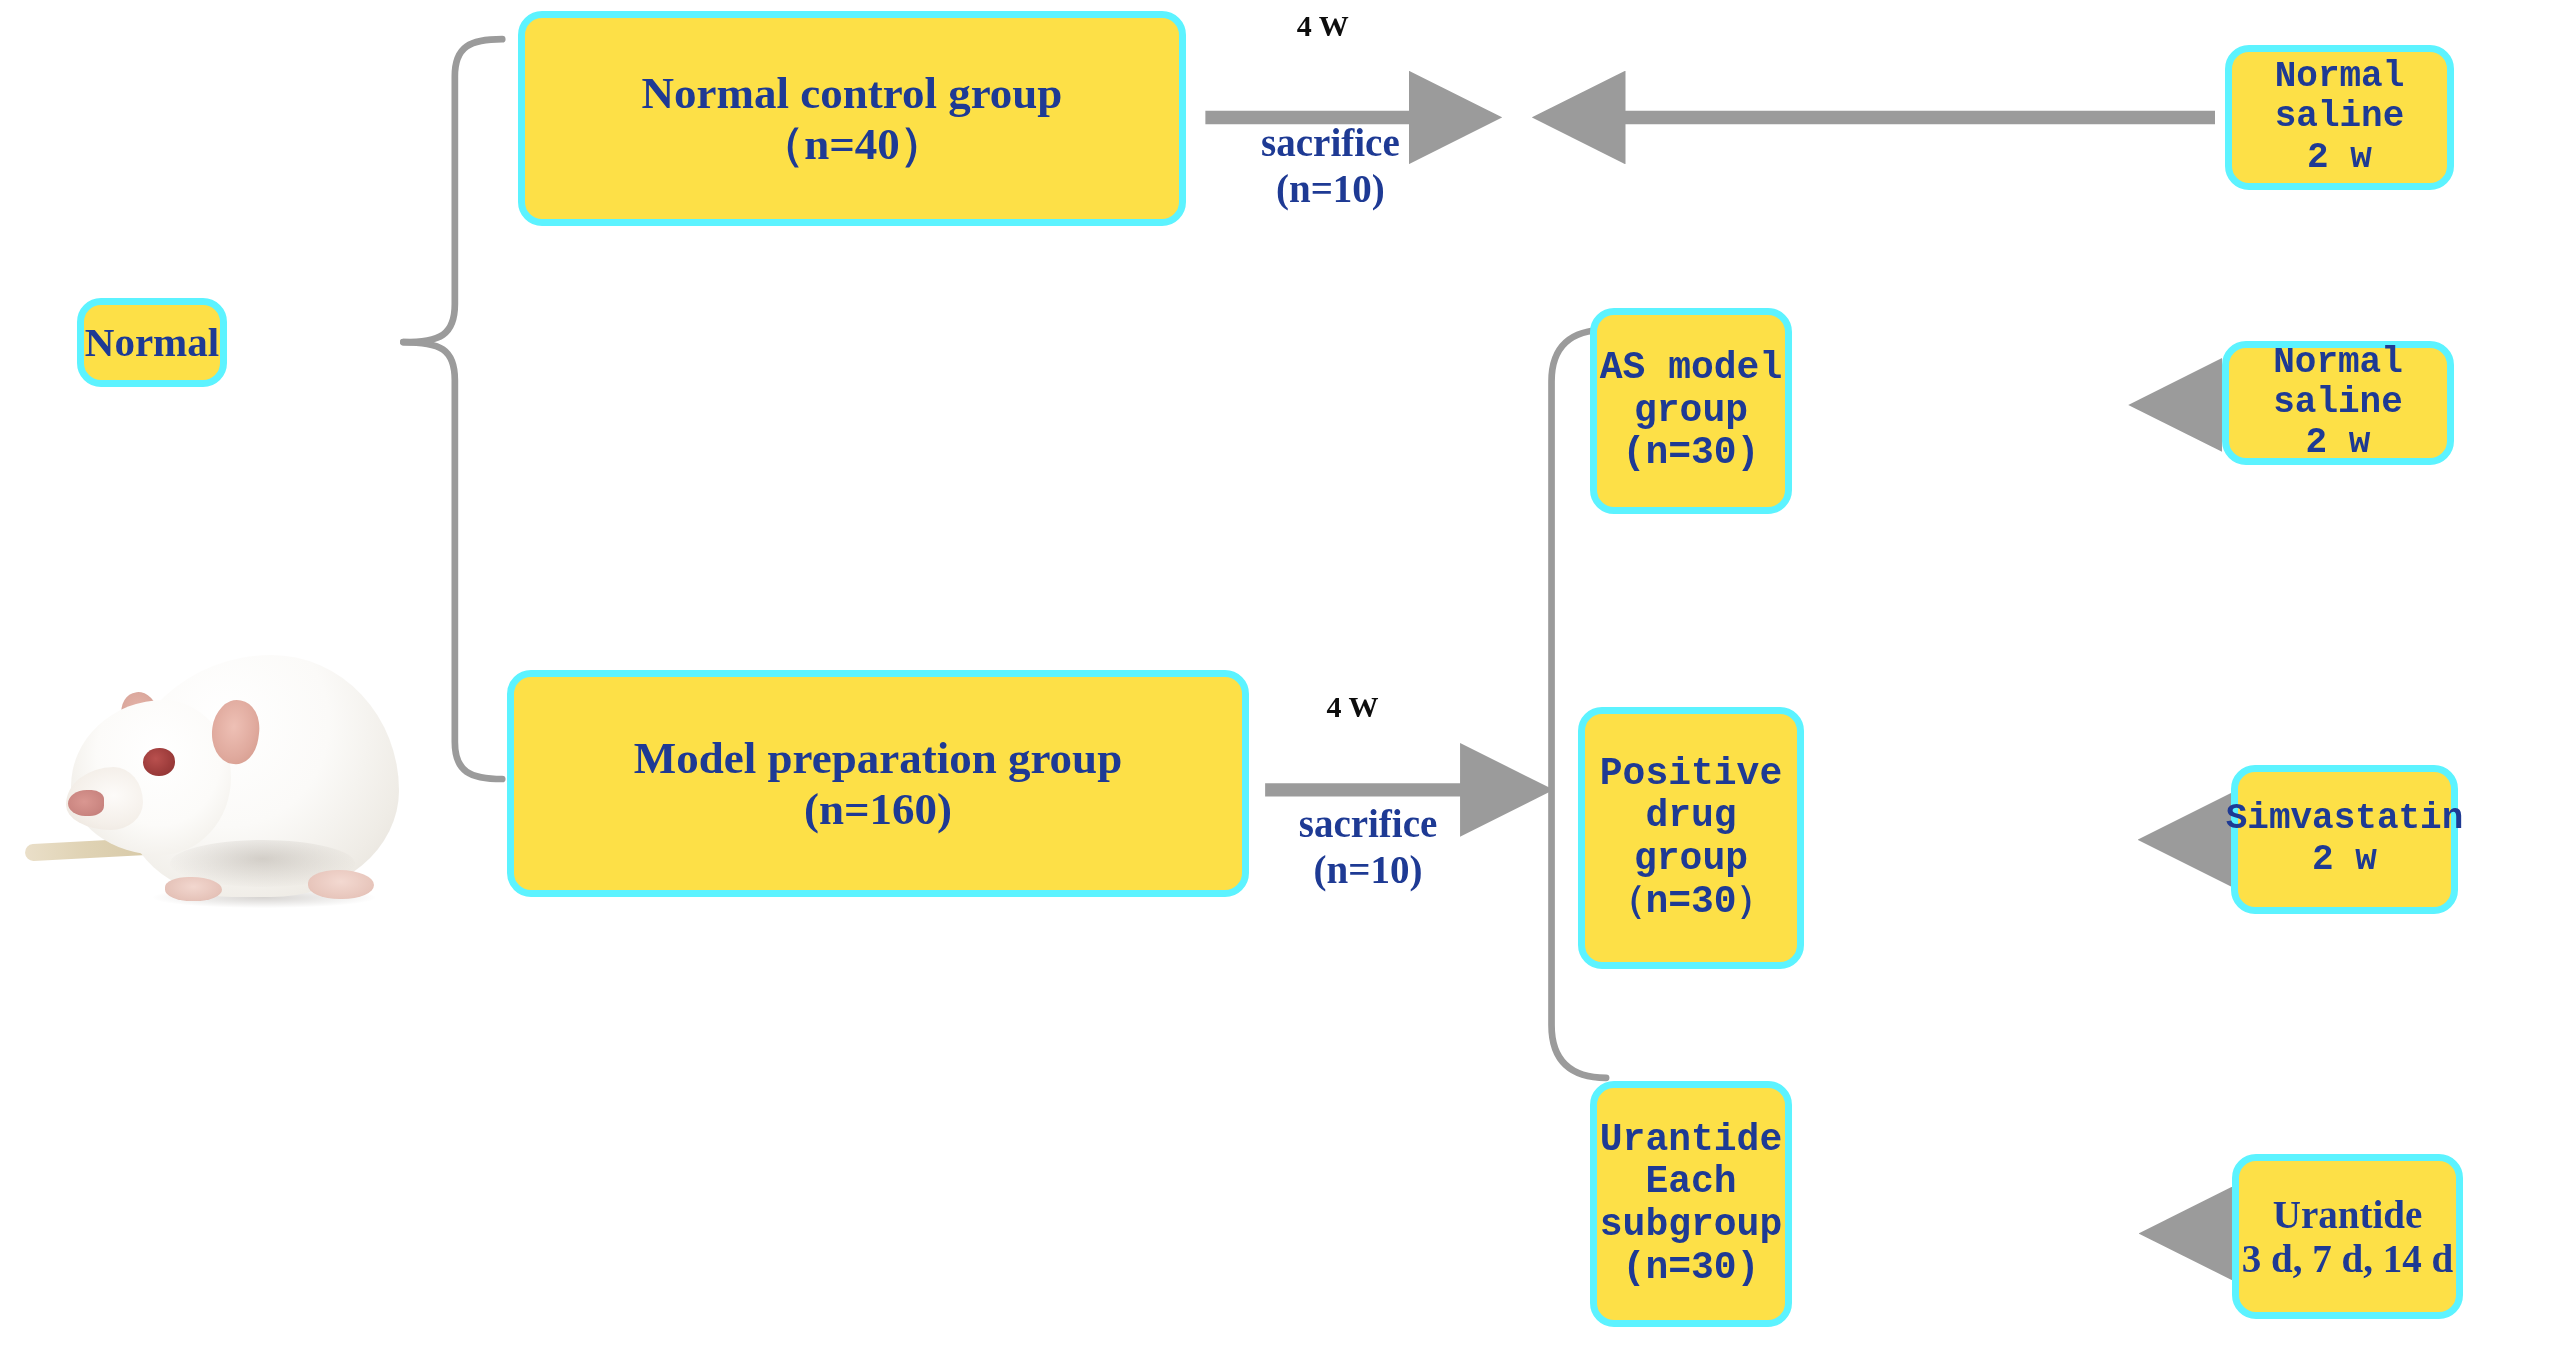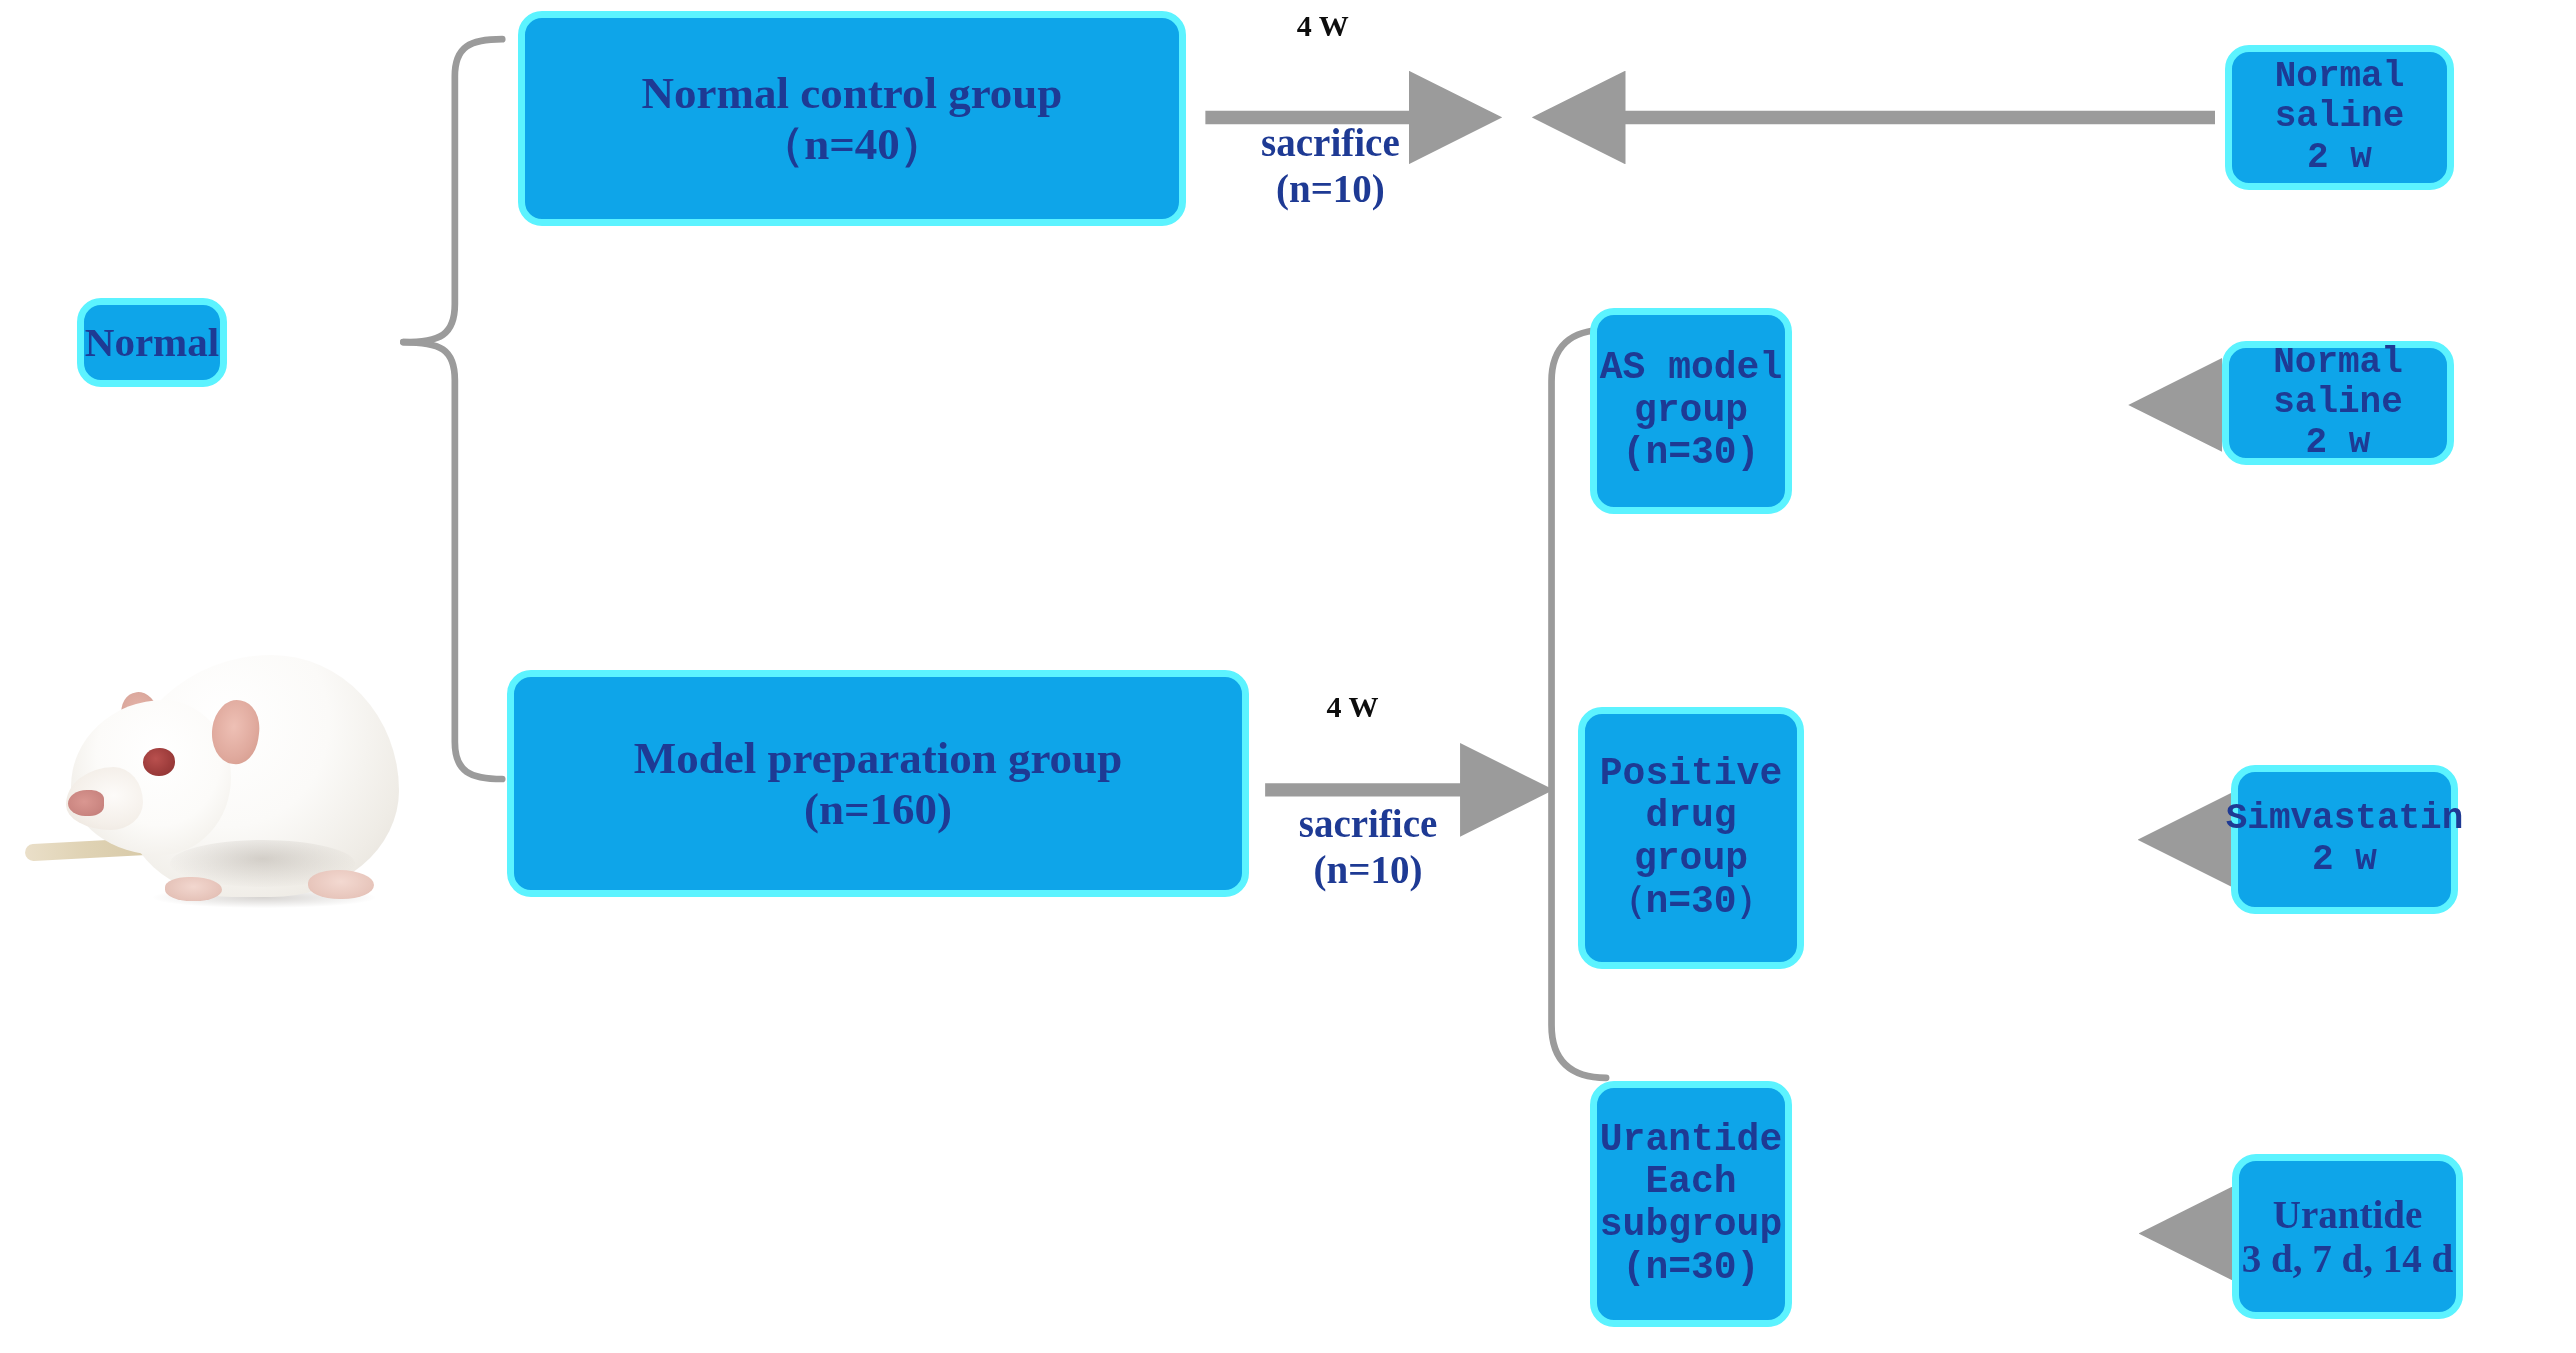--- a/index.html
+++ b/index.html
@@ -4,21 +4,21 @@
 <style>
   html,body{margin:0;padding:0;background:#ffffff;}
   body{width:2658px;height:1354px;overflow:hidden;
        font-family:"Liberation Sans",sans-serif;}
   #stage{position:relative;width:2658px;height:1354px;background:#ffffff;}
 
   
   .node{
     position:absolute;
     box-sizing:border-box;
-    background:#0ea5e9;
+    background:#fde047;
     border:7.2px solid #5cf3ff;
     border-radius:24px;
     display:flex;
     flex-direction:column;
     align-items:center;
     justify-content:center;
     color:#1e3a94;
     line-height:1.12;
     text-align:center;
     white-space:pre-line;

